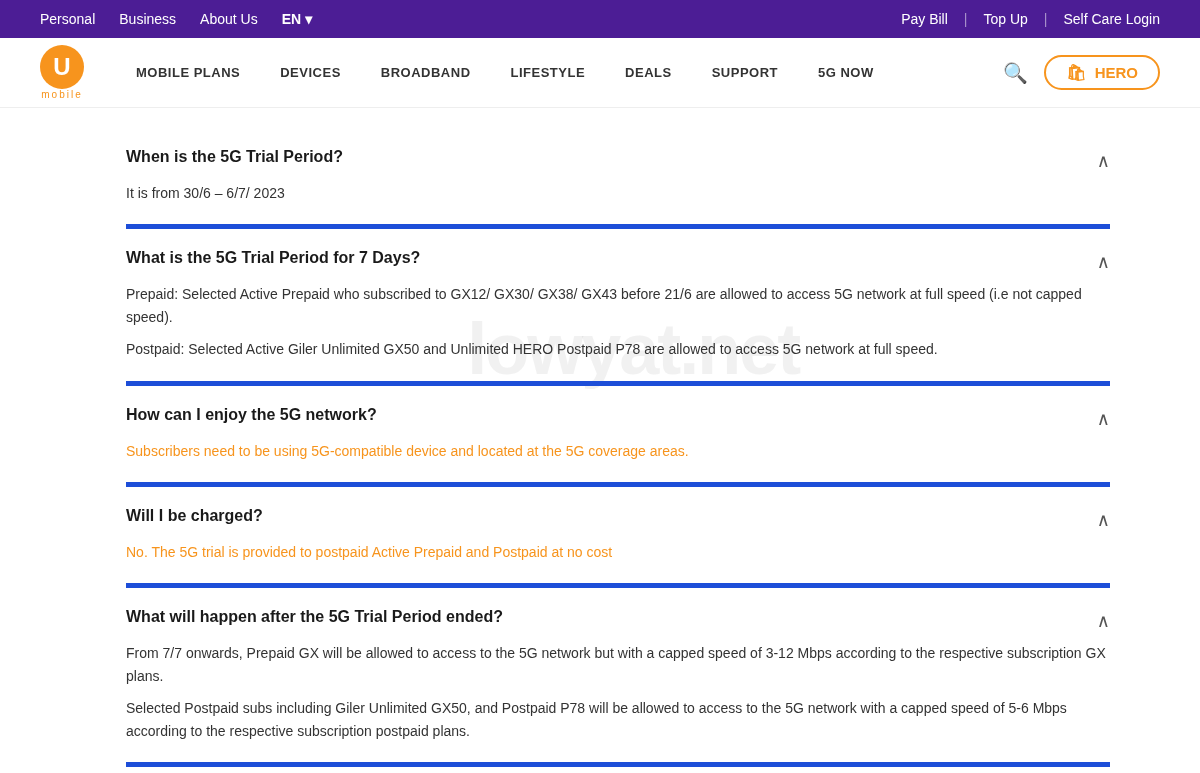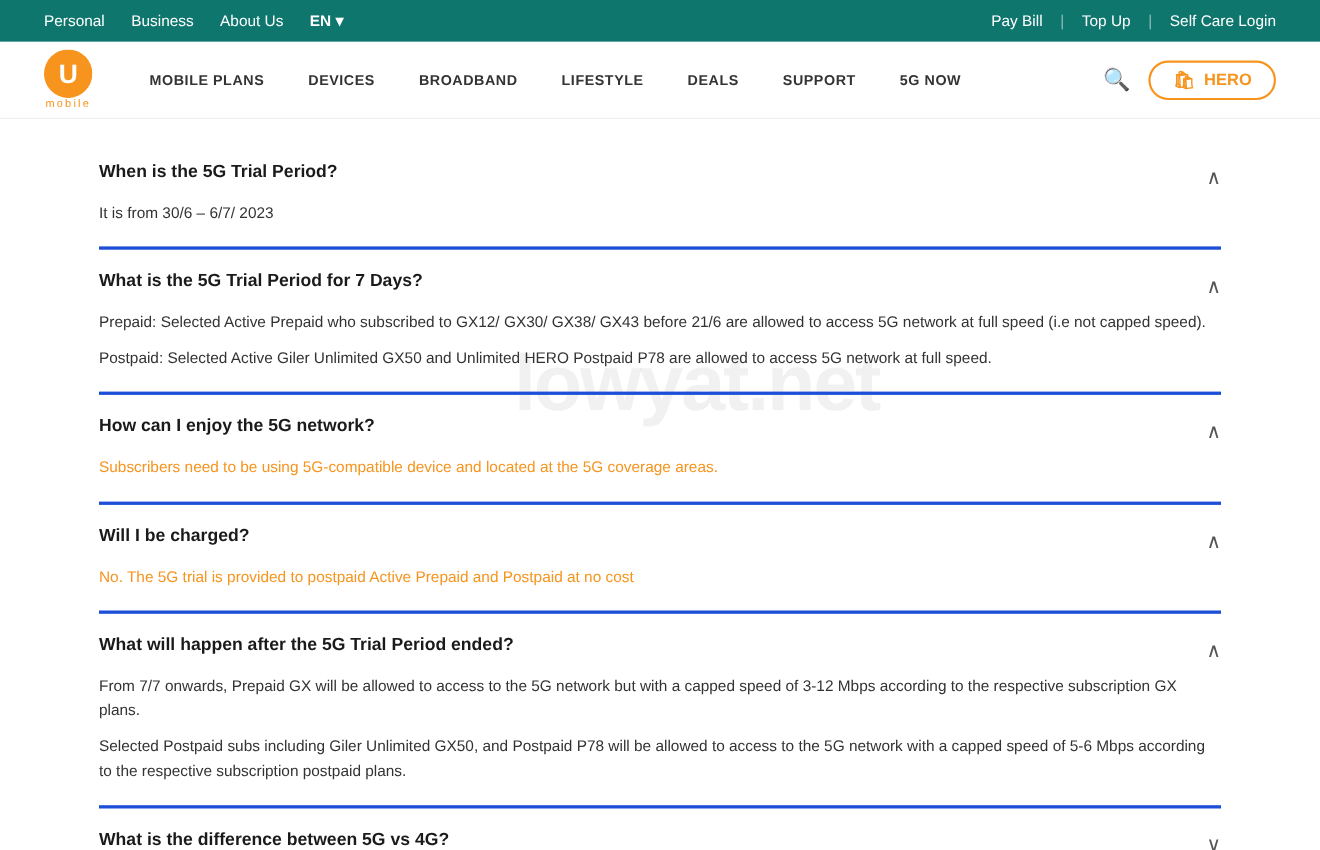--- a/index.html
+++ b/index.html
@@ -1,20 +1,20 @@
 <!DOCTYPE html>
 <html><head>
   <meta charset="utf-8">
   <style>
     * { margin: 0; padding: 0; box-sizing: border-box; }
     body { font-family: Arial, sans-serif; font-size: 14px; color: #222; background: #fff; }
 
     
     .top-bar {
-      background: #0f766e;
+      background: #4c1d95;
       display: flex;
       justify-content: space-between;
       align-items: center;
       padding: 0 40px;
       height: 38px;
     }
     .top-bar-left { display: flex; gap: 24px; }
     .top-bar-left a, .top-bar-right a {
       color: #fff;
       text-decoration: none;
@@ -116,24 +116,25 @@
       font-weight: 900;
       color: rgba(180,180,180,0.18);
       white-space: nowrap;
       pointer-events: none;
       z-index: 0;
       letter-spacing: -2px;
     }
 
     
     .faq-item {
-      border-bottom: 3px solid #1d4ed8;
+      border-bottom: 5px solid #1d4ed8;
       padding: 20px 0;
       position: relative;
       z-index: 1;
+      margin-left: 36px;
     }
     .faq-question {
       display: flex;
       justify-content: space-between;
       align-items: flex-start;
       cursor: pointer;
     }
     .faq-question-text {
       font-size: 16px;
       font-weight: 700;

